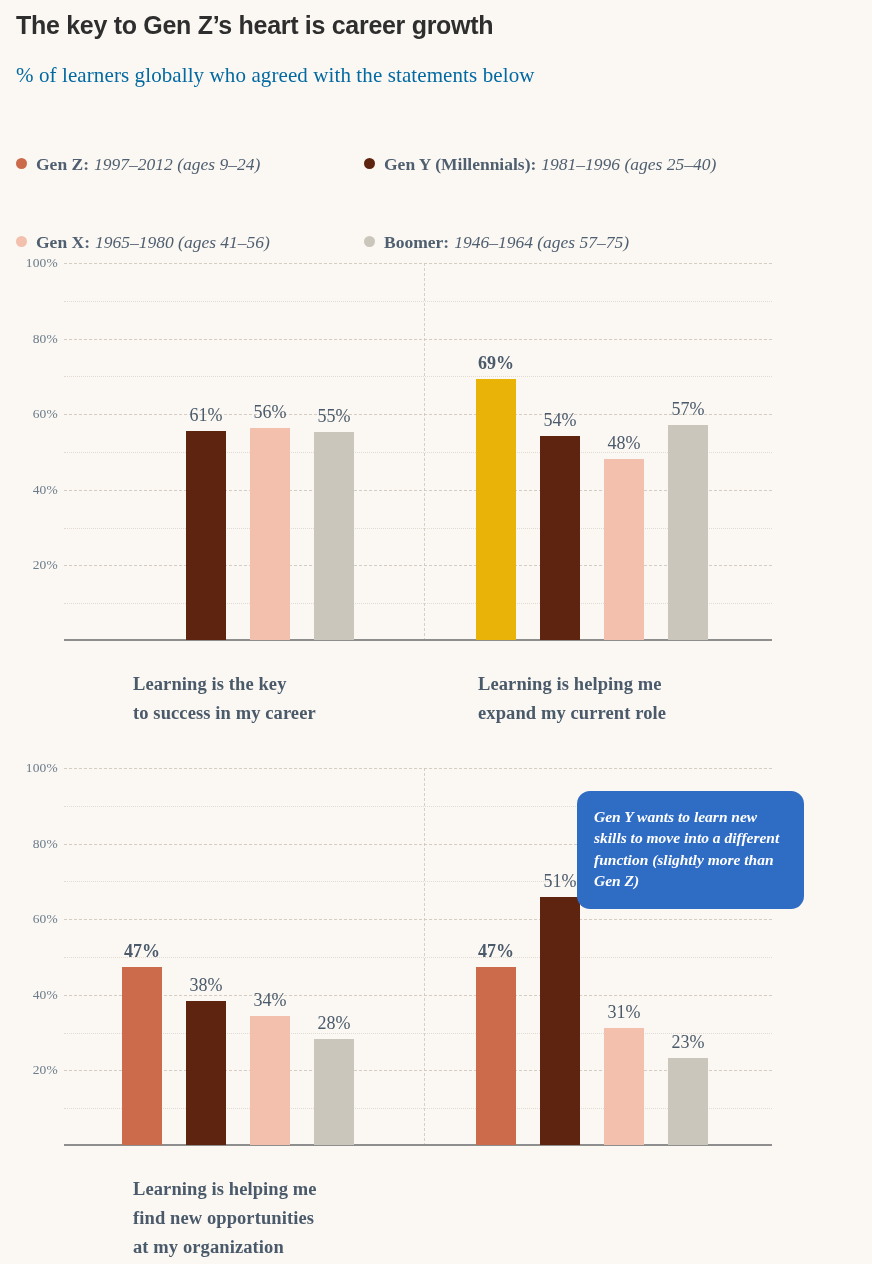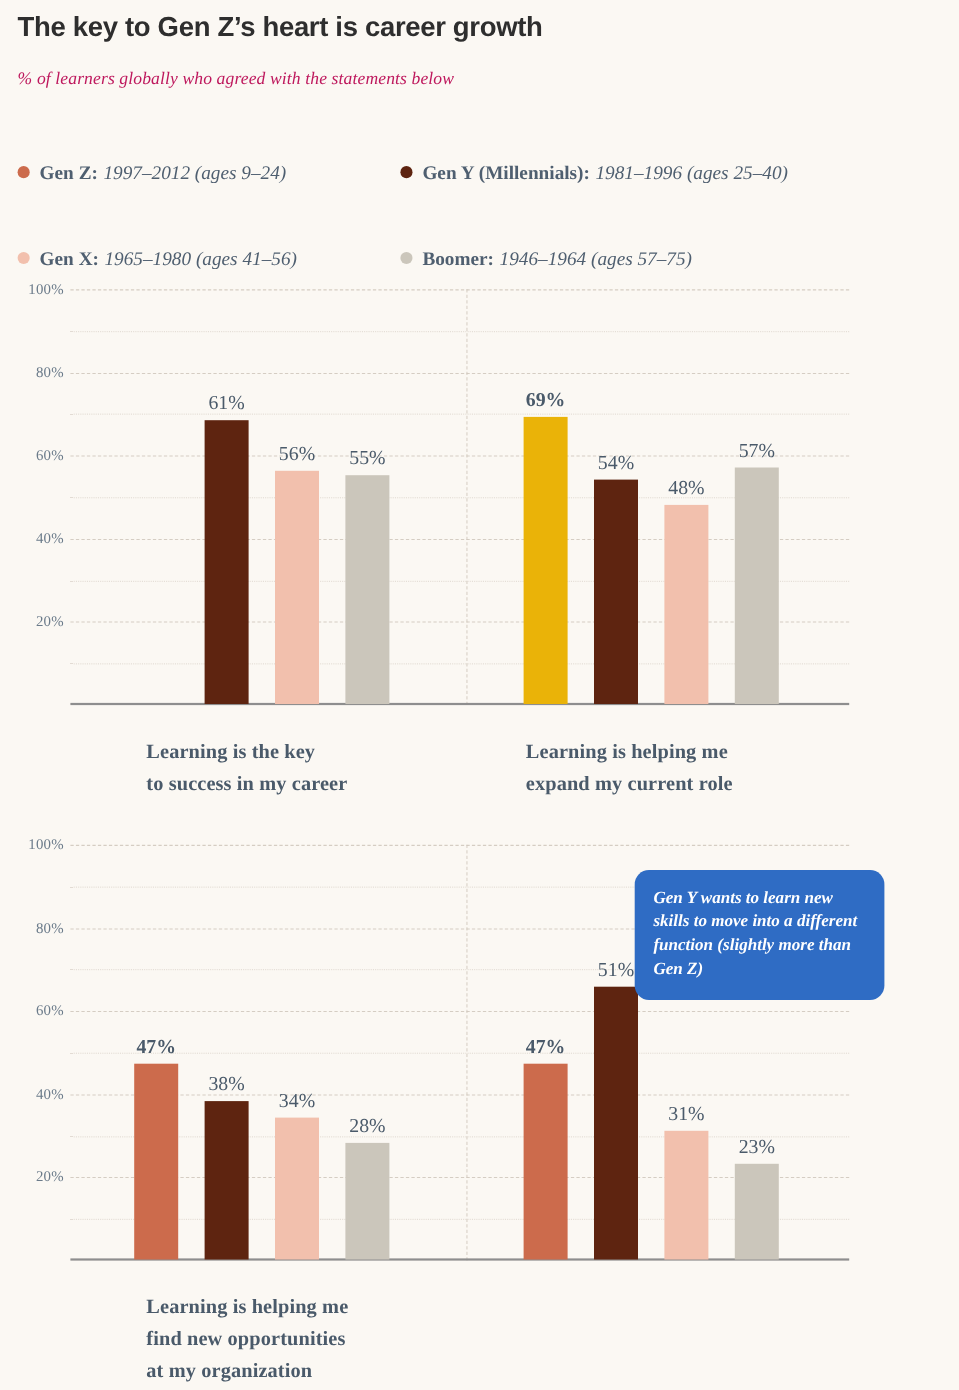--- a/index.html
+++ b/index.html
@@ -25,23 +25,22 @@
     font-size: 25px;
     font-weight: 700;
     color: #2e2e2e;
     letter-spacing: -0.3px;
     line-height: 1.2;
   }
 
   .chart-subtitle {
     margin-top: 23px;
     font-family: "Liberation Serif", serif;
-    font-style: italic;
-    font-size: 16px;
-    color: #be185d;
+    font-size: 21px;
+    color: #0369a1;
     letter-spacing: 0.1px;
   }
 
   
   .legend {
     margin-top: 22px;
     display: grid;
     grid-template-columns: 348px auto;
     row-gap: 13px;
   }
@@ -250,21 +249,21 @@
     <div class="gridline minor" style="top: 37.8px;"></div>
         <div class="gridline minor" style="top: 113.4px;"></div>
         <div class="gridline minor" style="top: 189px;"></div>
         <div class="gridline minor" style="top: 264.6px;"></div>
         <div class="gridline minor" style="top: 340.2px;"></div>
         <div class="gridline" style="top: 0px;"></div>
         <div class="gridline" style="top: 75.6px;"></div>
         <div class="gridline" style="top: 151.2px;"></div>
         <div class="gridline" style="top: 226.8px;"></div>
         <div class="gridline" style="top: 302.4px;"></div>
-        <div class="bar" style="left: 122px; height: 258px; background: rgb(94, 36, 16);">
+        <div class="bar" style="left: 122px; height: 209px; background: rgb(94, 36, 16);">
           <span class="bar-value">61%</span>
         </div>
         <div class="bar" style="left: 186px; height: 211.68px; background: rgb(242, 192, 173);">
           <span class="bar-value">56%</span>
         </div>
         <div class="bar" style="left: 250px; height: 207.9px; background: rgb(203, 198, 187);">
           <span class="bar-value">55%</span>
         </div>
         <div class="bar" style="left: 412px; height: 260.82px; background: #eab308;">
           <span class="bar-value emph">69%</span>

